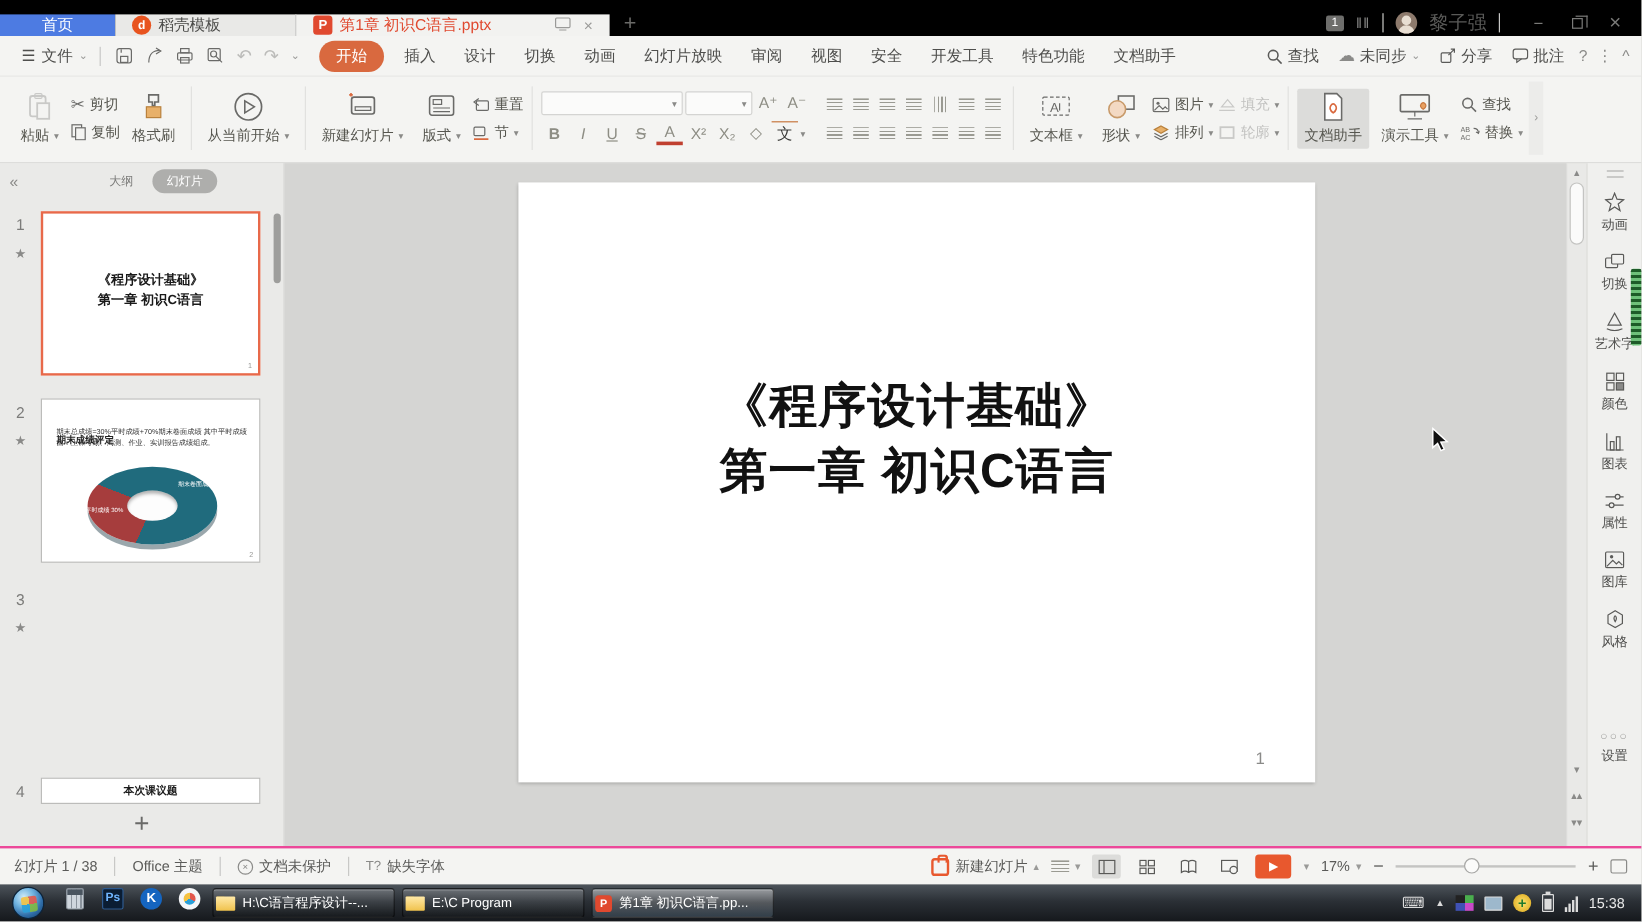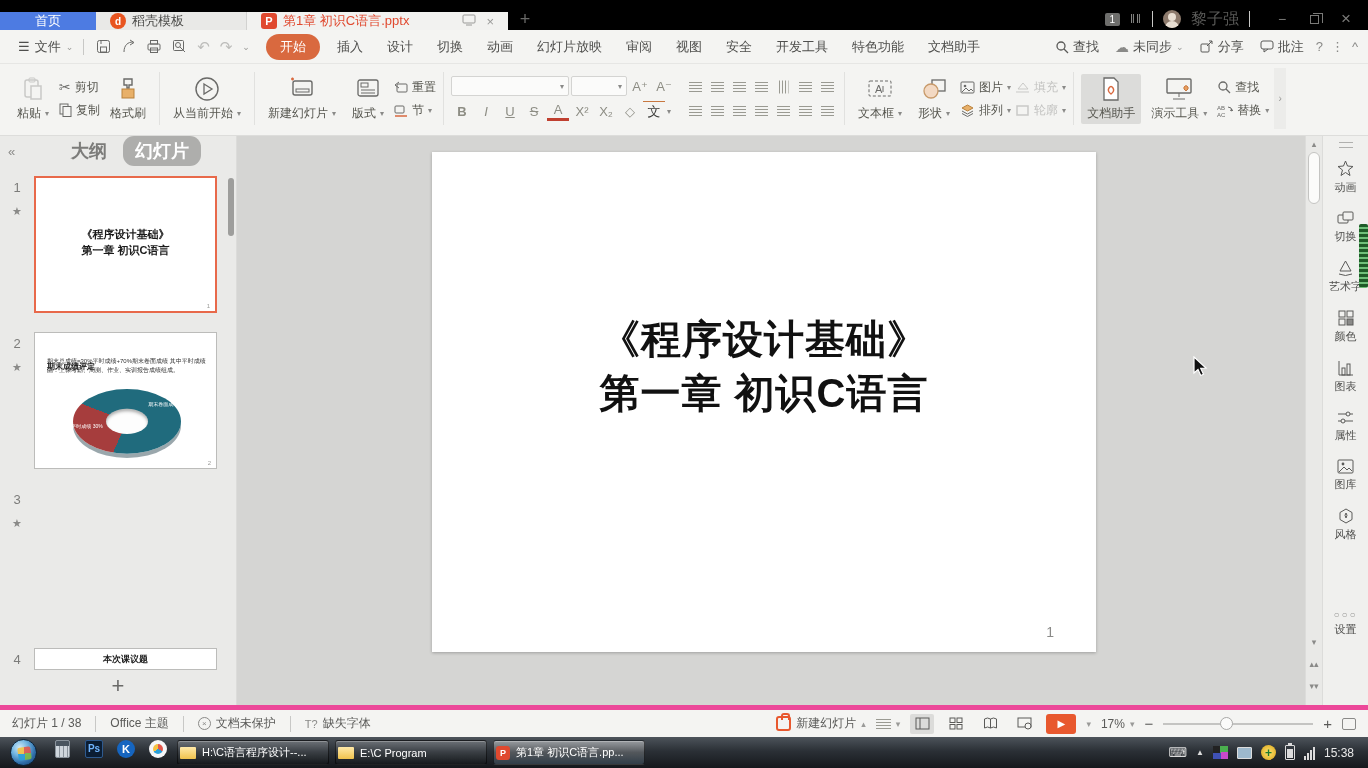--- a/index.html
+++ b/index.html
@@ -63,21 +63,21 @@
   .expander { width:12px; display:flex; align-items:center; justify-content:center; color:#9a9a98; background:#ececea; font-size:10px; }
 
   
   .main { height:569px; display:flex; }
 
   
   .left-panel { width:237px; background:#eaeae8; position:relative; border-right:1px solid #dcdcda; }
   .lp-header { height:30px; display:flex; align-items:center; padding:0 8px; gap:4px; }
   .lp-collapse { color:#8a8a88; font-size:13px; width:20px; }
   .lp-tabs { flex:1; display:flex; justify-content:center; gap:4px; align-items:center; }
-  .lp-tab { padding:3px 12px; font-size:18px; color:#7c7c7a;font-weight:bold; }
+  .lp-tab { padding:3px 12px; font-size:10px; color:#7c7c7a; }
   .lp-tab.active { background:#aeaeac; color:#fff; border-radius:11px; }
   .srow { position:absolute; left:0; display:flex; }
   .snum-col { width:34px; display:flex; flex-direction:column; align-items:center; padding-top:4px; gap:10px; }
   .snum { font-size:13px; color:#7c7c7a; }
   .sstar { font-size:11px; color:#8a8a88; }
   .thumb { width:183px; background:#fff; border:1px solid #bcbcba; position:relative; overflow:hidden; }
   .thumb.selected { border:2px solid #e8694a; }
   .thumb-title-center { position:absolute; left:0; right:0; top:36%; text-align:center; font-weight:bold; font-size:11px; color:#1a1a1a; line-height:1.5; }
   .thumb-pg { position:absolute; right:5px; bottom:2px; font-size:6px; color:#9a9a98; }
   .t2-title { position:absolute; left:12px; top:8px; font-size:8px; font-weight:bold; color:#222;margin-top:20px; }
@@ -111,21 +111,21 @@
   .right-panel { width:46px; background:#f0f0ee; border-left:1px solid #dcdcda; position:relative; display:flex; flex-direction:column; align-items:center; padding-top:6px; }
   .rp-handle { width:14px; height:6px; border-top:1px solid #b0b0ae; border-bottom:1px solid #b0b0ae; margin-bottom:12px; }
   .rp-item { display:flex; flex-direction:column; align-items:center; gap:3px; margin-bottom:16px; font-size:11px; color:#4f4f4d; }
   .rp-item svg { display:block; }
   .rp-settings { position:absolute; bottom:68px; left:0; right:0; display:flex; flex-direction:column; align-items:center; gap:2px; font-size:11px; color:#4f4f4d; }
   .rp-dots { color:#9a9a98; font-size:10px; letter-spacing:2px; }
   .green-stripes { position:absolute; right:0; top:88px; width:9px; height:64px;
     background:repeating-linear-gradient(to bottom,#1e5b28 0 3px,#6fc07a 3px 5px); border-radius:2px; }
 
   
-  .statusbar { height:32px; background:#f4f4f2; border-top:5px solid #ec4899; display:flex; align-items:center; padding:0 12px; gap:14px; color:#5a5a58; font-size:12px; }
+  .statusbar { height:32px; background:#f4f4f2; border-top:2px solid #ec4899; display:flex; align-items:center; padding:0 12px; gap:14px; color:#5a5a58; font-size:12px; }
   .sb-item { display:flex; align-items:center; gap:5px; }
   .sb-right { margin-left:auto; display:flex; align-items:center; gap:10px; }
   .viewbtn { width:24px; height:20px; display:flex; align-items:center; justify-content:center; border-radius:2px; }
   .viewbtn.sel { background:#dcdcda; }
   .playbtn { width:30px; height:20px; background:#e8582e; border-radius:3px; display:flex; align-items:center; justify-content:center; color:#fff; font-size:10px; }
   .zoom-track { width:150px; height:2px; background:#c4c4c2; position:relative; }
   .zoom-handle { position:absolute; left:38%; top:-6px; width:13px; height:13px; border-radius:50%; background:#fbfbfa; border:1px solid #a8a8a6; }
   .fit-icon { width:14px; height:12px; border:1px solid #8a8a88; border-radius:2px; position:relative; }
   .sb-icon-circle { width:13px; height:13px; border:1px solid #8a8a88; border-radius:50%; display:flex; align-items:center; justify-content:center; font-size:8px; color:#8a8a88; }
   .beautify-ic { width:15px; height:15px; border:2px solid #e8582e; border-radius:3px; transform:rotate(0deg); position:relative; }

